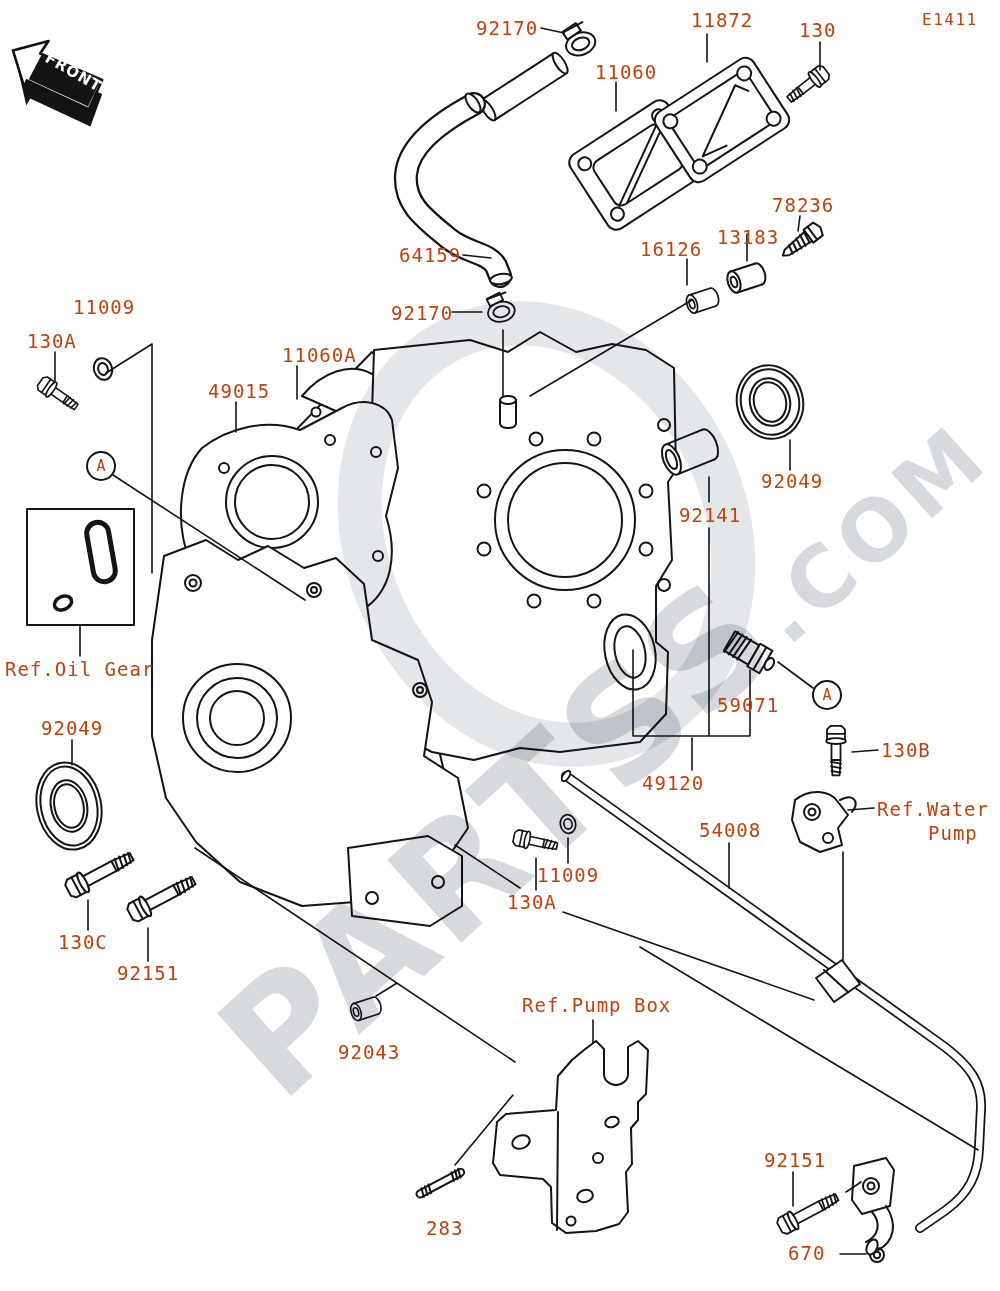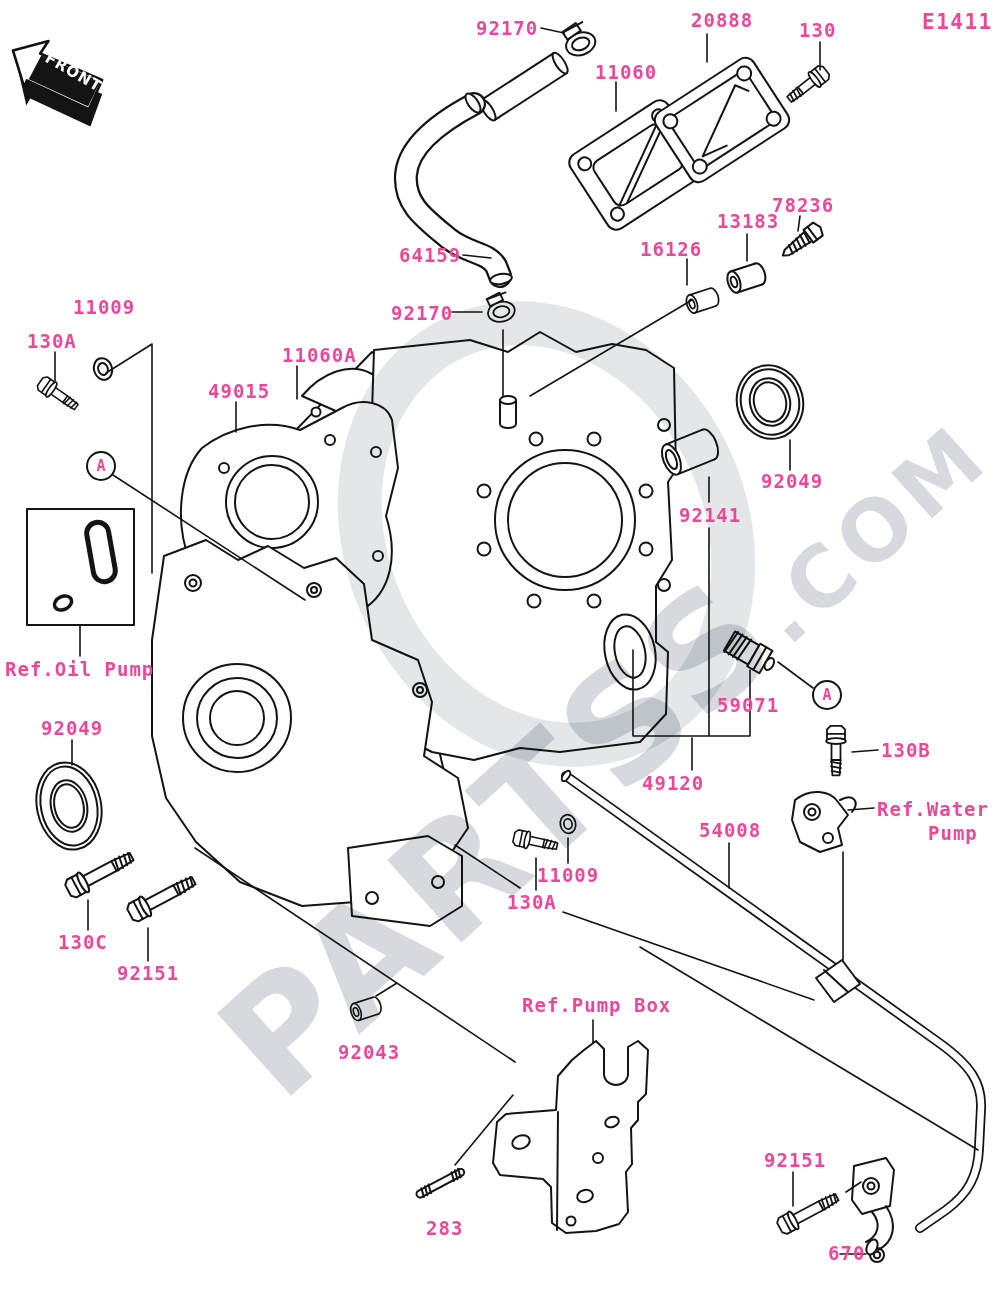--- a/index.html
+++ b/index.html
@@ -7,23 +7,23 @@
          font-family:"DejaVu Sans Mono",monospace;}
   #stage svg{position:absolute;left:0;top:0;}
   .wm{position:absolute;left:195px;top:1010px;transform:rotate(-42deg);transform-origin:0 0;
       white-space:nowrap;font-family:"DejaVu Sans",sans-serif;font-weight:700;
       color:#d6d9dd;letter-spacing:7px;mix-blend-mode:multiply;line-height:1;}
   .wm .wm-main{font-size:152px;}
   .wm .wm-suffix{font-size:84px;}
   .swoosh{position:absolute;left:345px;top:295px;width:315px;height:390px;
       border:44px solid #e4e7ea;border-radius:50%;transform:rotate(-25deg);
       mix-blend-mode:multiply;}
-  .lbl{position:absolute;font-family:"DejaVu Sans Mono",monospace;font-weight:700;
-       font-size:19px;line-height:1;letter-spacing:1px;color:#ec4899;white-space:pre;}
-  .lbl-sm{font-size:21px;letter-spacing:1.5px;}
+  .lbl{position:absolute;font-family:"DejaVu Sans Mono",monospace;font-weight:400;
+       font-size:19px;line-height:1;letter-spacing:1px;color:#c2410c;white-space:pre;}
+  .lbl-sm{font-size:16px;letter-spacing:1.5px;}
   .lbl-a{font-size:15px;width:28px;text-align:center;letter-spacing:0;}
   .front-txt{position:absolute;left:36px;top:63px;width:74px;height:20px;
        transform:rotate(30deg);transform-origin:center center;color:#0d0d0d;
        font-size:15px;font-weight:700;letter-spacing:1px;text-align:center;
        font-family:"DejaVu Sans",sans-serif;}
 </style>
 </head>
 <body>
 
 <div id="stage">
@@ -339,50 +339,50 @@
     <path d="M8,32 L28,10 L28,20 L94,12 L100,46 L34,52 L34,60 Z" fill="#141414" stroke="none" transform="translate(5,7)"></path>
     <path d="M0,26 L26,0 L25,15 L92,7 L95,39 L27,45 L28,52 Z" fill="#ffffff" stroke="#111" stroke-width="2.6"></path>
     <path d="M27,16 L91,9 L93,37 L28,43 Z" fill="#141414" stroke="none"></path>
   </g>
 </svg>
 
 <div class="swoosh"></div>
 <div class="wm"><span class="wm-main">PARTSS</span><span class="wm-suffix">.COM</span></div>
 
 <div class="lbl" style="left:476px;top:19px">92170</div>
-<div class="lbl" style="left:691px;top:11px">20888</div>
+<div class="lbl" style="left:691px;top:11px">11872</div>
 <div class="lbl" style="left:799px;top:21px">130</div>
 <div class="lbl lbl-sm" style="left:922px;top:12px">E1411</div>
 <div class="lbl" style="left:595px;top:63px">11060</div>
 <div class="lbl" style="left:399px;top:246px">64159</div>
 <div class="lbl" style="left:772px;top:196px">78236</div>
-<div class="lbl" style="left:717px;top:212px">13183</div>
+<div class="lbl" style="left:717px;top:228px">13183</div>
 <div class="lbl" style="left:640px;top:240px">16126</div>
 <div class="lbl" style="left:73px;top:298px">11009</div>
 <div class="lbl" style="left:27px;top:332px">130A</div>
 <div class="lbl" style="left:282px;top:346px">11060A</div>
 <div class="lbl" style="left:208px;top:382px">49015</div>
 <div class="lbl" style="left:391px;top:304px">92170</div>
 <div class="lbl" style="left:761px;top:472px">92049</div>
 <div class="lbl" style="left:679px;top:506px">92141</div>
-<div class="lbl" style="left:5px;top:660px">Ref.Oil Pump</div>
+<div class="lbl" style="left:5px;top:660px">Ref.Oil Gear</div>
 <div class="lbl" style="left:41px;top:719px">92049</div>
 <div class="lbl" style="left:717px;top:696px">59071</div>
 <div class="lbl" style="left:642px;top:774px">49120</div>
 <div class="lbl" style="left:881px;top:741px">130B</div>
 <div class="lbl" style="left:877px;top:800px">Ref.Water</div>
 <div class="lbl" style="left:928px;top:824px">Pump</div>
 <div class="lbl" style="left:699px;top:821px">54008</div>
 <div class="lbl" style="left:537px;top:866px">11009</div>
 <div class="lbl" style="left:507px;top:893px">130A</div>
 <div class="lbl" style="left:58px;top:933px">130C</div>
 <div class="lbl" style="left:117px;top:964px">92151</div>
 <div class="lbl" style="left:338px;top:1043px">92043</div>
 <div class="lbl" style="left:522px;top:996px">Ref.Pump Box</div>
 <div class="lbl" style="left:426px;top:1219px">283</div>
 <div class="lbl" style="left:764px;top:1151px">92151</div>
-<div class="lbl" style="left:828px;top:1244px">670</div>
+<div class="lbl" style="left:788px;top:1244px">670</div>
 <div class="lbl lbl-a" style="left:87px;top:459px">A</div>
 <div class="lbl lbl-a" style="left:813px;top:688px">A</div>
 
 <div class="front-txt" style="color:#ffffff">FRONT</div>
 
 </div>
 
 </body></html>

